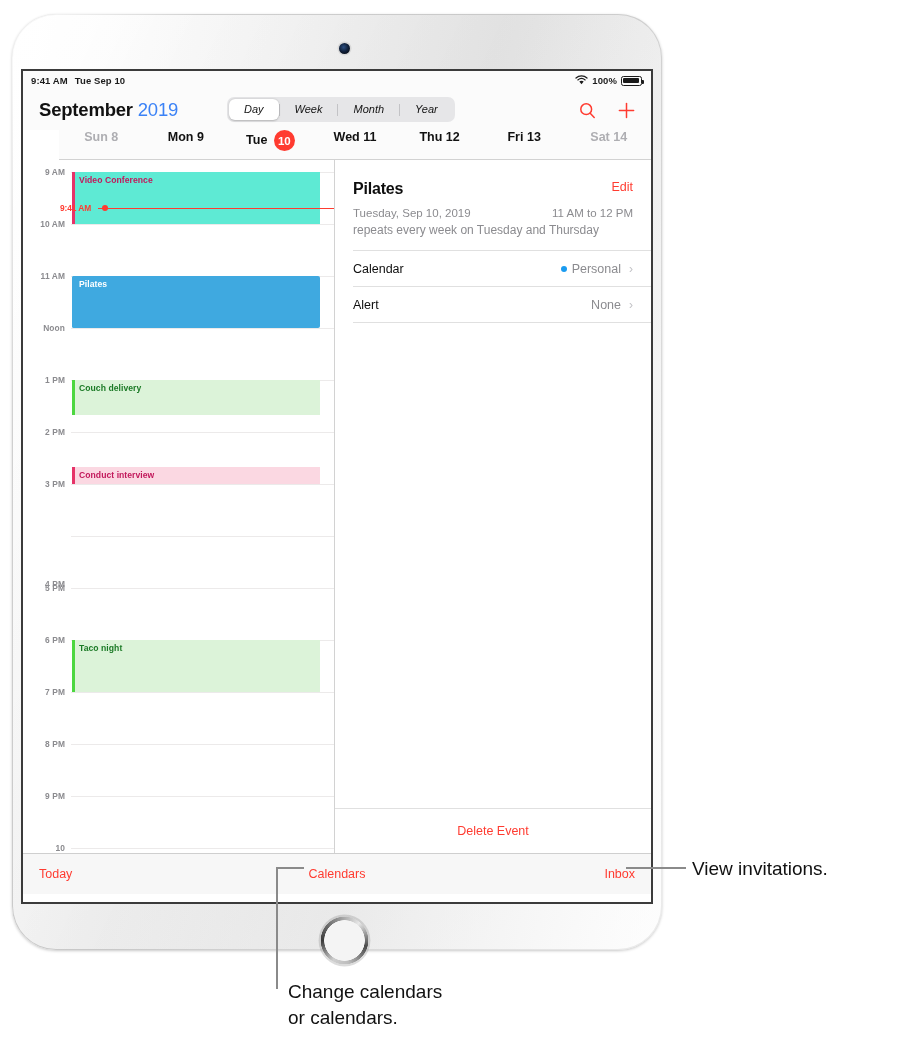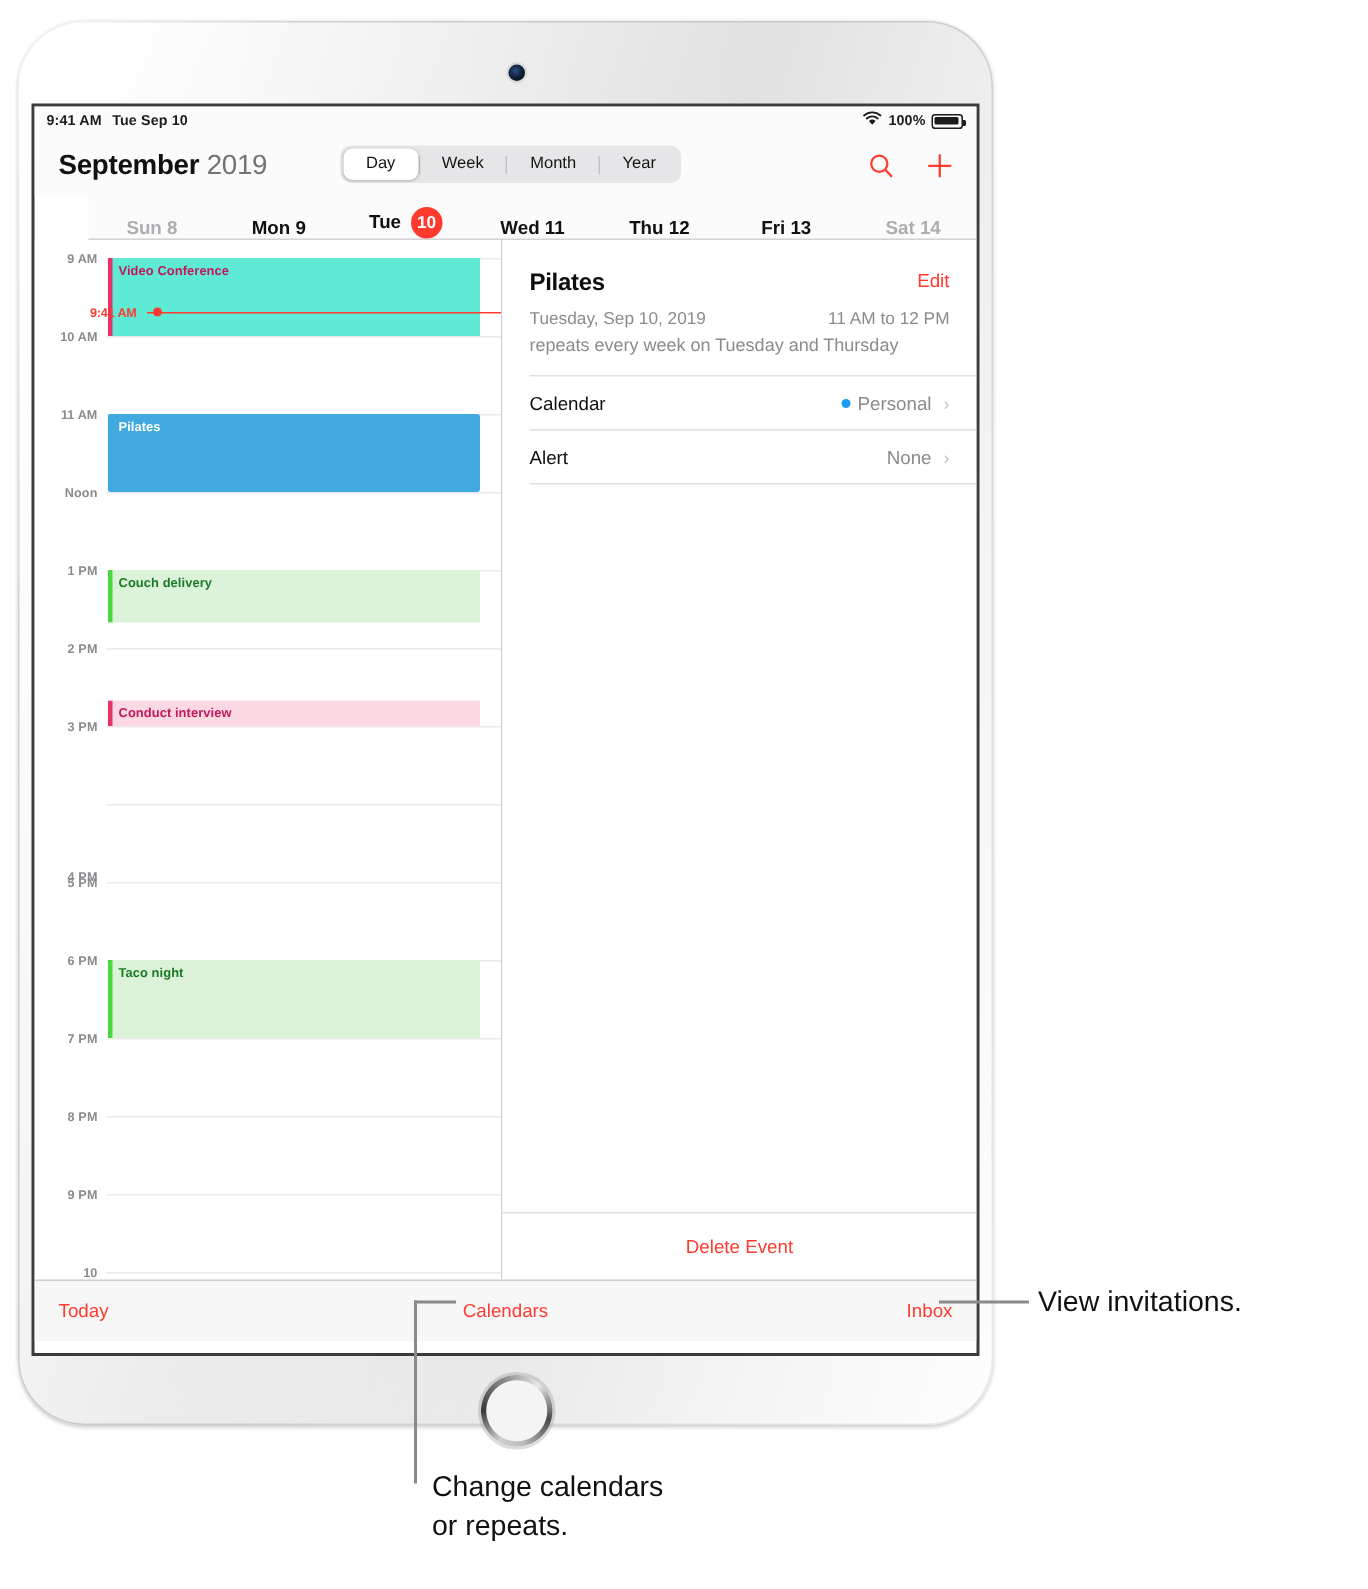--- a/index.html
+++ b/index.html
@@ -65,38 +65,38 @@
   .batt { position:relative; width:21px; height:10px; border:1.2px solid #1b1b1b; border-radius:2.4px; }
   .batt-fill { position:absolute; left:1.2px; top:1.2px; bottom:1.2px; width:16px; background:#1b1b1b; border-radius:1px;}
   .batt-cap { position:absolute; right:-3px; top:3px; width:1.8px; height:4px; background:#1b1b1b; border-radius:0 1px 1px 0;}
 
   
   .navbar {
     height:40px; display:flex; align-items:center; padding:0 12px 0 16px;
     background:#fbfbfb; position:relative;
   }
   .month-title { font-size:18.5px; font-weight:bold; color:#111; letter-spacing:-.2px; }
-  .month-title .year { font-weight:normal; color:#737373; }
+  .month-title .year { font-weight:normal; color:#3b82f6; }
   .segmented {
     position:absolute; left:204px; top:7px;
     display:flex; align-items:center; height:25px; padding:2px;
-    background:#e6e6e8; border-radius:7px;
+    background:#e6e6e8; border-radius:7px;font-style:italic;
   }
   .seg {
     font-size:11px; color:#131313; padding:0 15px; height:21px; line-height:21px;
     border-radius:6px; position:relative;
   }
   .seg.active { background:#ffffff; box-shadow:0 .5px 2px rgba(0,0,0,.22); font-weight:normal; }
   .seg-div { width:1px; height:12px; background:#c3c3c6; }
   .nav-right { margin-left:auto; display:flex; align-items:center; gap:22px; padding-right:4px; }
   .icon-btn { color:#ff3b30; display:flex; align-items:center; justify-content:center; }
 
   
   .weekstrip {
-    height:30px; display:flex; align-items:flex-end; background:#fbfbfb;
+    height:30px; display:flex; align-items:flex-start; background:#fbfbfb;
     border-bottom:1px solid #d2d2d2;
     margin-left:36px;
   }
   .wd { flex:1; text-align:center; font-size:12.5px; color:#111; font-weight:bold; position:relative; }
   .wd .num { font-weight:bold; }
   .wd.dim { color:#aeaeb2; font-weight:bold; }
   .wd.today { color:#111; }
   .today-pill {
     display:inline-flex; align-items:center; justify-content:center;
     width:21px; height:21px; border-radius:50%; background:#ff3b30; color:#fff;
@@ -368,16 +368,16 @@
     </div>
   </div>
 
   <div class="lead" style="left:626px; top:866.5px; width:60px; height:2px;"></div>
   <div class="callout-text" style="left:692px; top:856px;">View invitations.</div>
 
   <div class="lead" style="left:276px; top:866.5px; width:28px; height:2px;"></div>
   <div class="lead" style="left:276px; top:866.5px; width:2px; height:122px;"></div>
   <div class="callout-text" style="left:288px; top:979px;">
     <div>Change calendars</div>
-    <div>or repeats.</div>
+    <div>or calendars.</div>
   </div>
 
 </div>
 
 </body></html>

